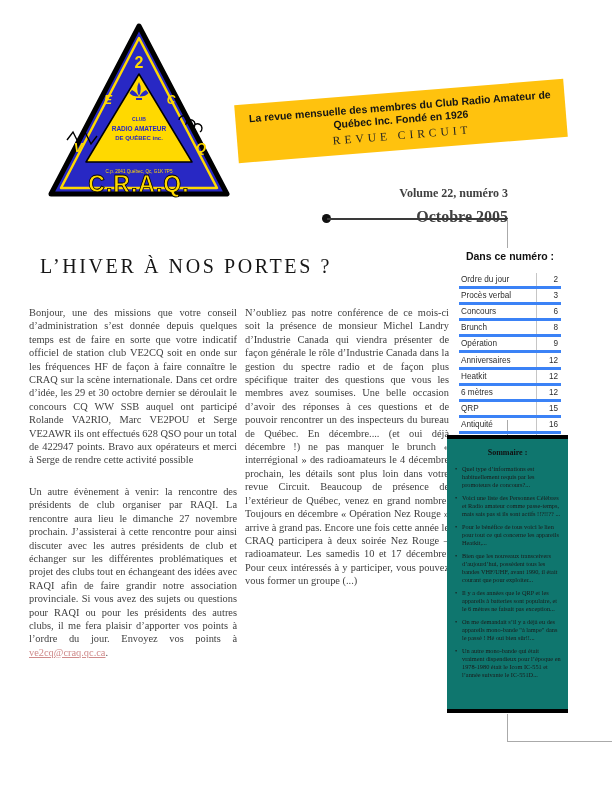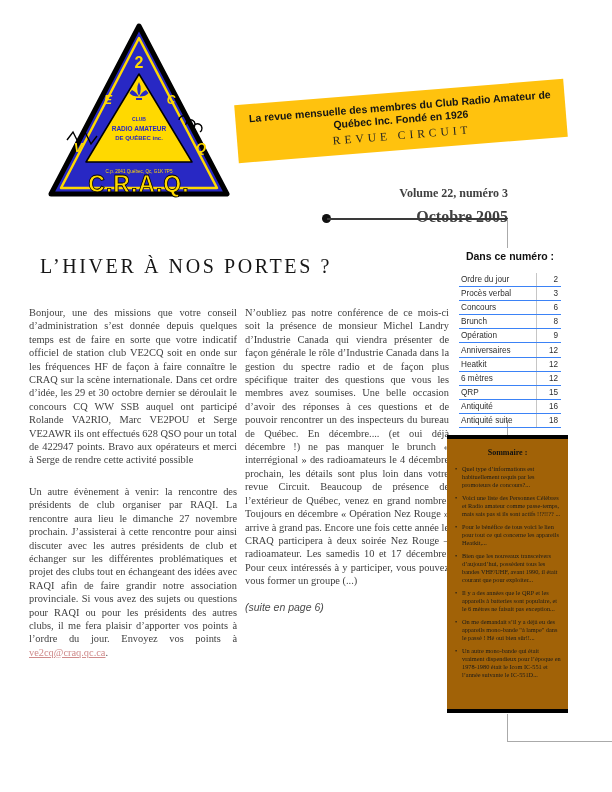--- a/index.html
+++ b/index.html
@@ -39,29 +39,29 @@
   .col1{left:29px;width:208px;}
   .col2{left:245px;width:204px;}
   .col p{margin:18px 0 13px 0;font-family:Liberation Serif, serif;}
   .email-link{color:#cf8a8a;text-decoration:underline;}
   .continuation{font-style:italic;color:#4a4a4a;font-size:10.5px;margin-top:2px;}
 
   
   .toc{position:absolute;left:459px;top:250px;width:102px;}
   .toc-title{text-align:center;font-weight:bold;font-size:10.5px;color:#101010;}
   .toc-rows{margin-top:11px;}
-  .toc-row{display:flex;align-items:center;height:13.1px;border-bottom:1px solid #3b82f6;}
+  .toc-row{display:flex;align-items:center;height:13.1px;border-bottom:3px solid #3b82f6;}
   .toc-label{flex:1;font-size:8.2px;color:#2e2e2e;padding-left:2px;}
   .toc-page{width:25px;text-align:right;font-size:8.2px;color:#2e2e2e;
             border-left:1px solid #c6c6c6;align-self:stretch;display:flex;
             align-items:center;justify-content:flex-end;padding-right:3px;box-sizing:border-box;}
 
   
   .sommaire{position:absolute;left:447px;top:435px;width:121px;height:278px;box-sizing:border-box;
-            background:#a16207;border-top:4px solid #000;border-bottom:4px solid #000;
+            background:#0f766e;border-top:4px solid #000;border-bottom:4px solid #000;
             padding:9px 7px 4px 7px;}
   .sommaire-title{text-align:center;font-family:"Liberation Serif",serif;font-weight:bold;
                   font-size:8px;color:#111;margin-bottom:8px;}
   .sommaire-bullet{position:relative;padding-left:8px;font-family:"Liberation Serif",serif;
                    font-size:6.3px;line-height:8px;color:#1a1a1a;margin-bottom:5px;}
   .sommaire-bullet::before{content:"•";position:absolute;left:1px;top:0;}
 </style>
 </head>
 <body>
 
@@ -105,21 +105,20 @@
 
   <h1 class="article-title">L’HIVER À NOS PORTES ?</h1>
 
   <div class="col col1">
     <p>Bonjour, une des missions que votre conseil d’administration s’est donnée depuis quelques temps est de faire en sorte que votre indicatif officiel de station club VE2CQ soit en onde sur les fréquences HF de façon à faire connaître le CRAQ sur la scène internationale. Dans cet ordre d’idée, les 29 et 30 octobre dernier se déroulait le concours CQ WW SSB auquel ont participé Rolande VA2RIO, Marc VE2POU et Serge VE2AWR ils ont effectués 628 QSO pour un total de 422947 points. Bravo aux opérateurs et merci à Serge de rendre cette activité possible</p>
     <p><span>Un autre évènement à venir: la rencontre des présidents de club organiser par RAQI. La rencontre aura lieu le dimanche 27 novembre prochain. J’assisterai à cette rencontre pour ainsi discuter avec les autres présidents de club et échanger sur les différentes problématiques et projet des clubs tout en échangeant des idées avec RAQI afin de faire grandir notre association provinciale. Si vous avez des sujets ou questions pour RAQI ou pour les présidents des autres clubs, il me fera plaisir d’apporter vos points à l’ordre du jour. Envoyez vos points à </span><a href="#" class="email-link">ve2cq@craq.qc.ca</a><span>.</span></p>
   </div>
 
   <div class="col col2">
     <p>N’oubliez pas notre conférence de ce mois-ci soit la présence de monsieur Michel Landry d’Industrie Canada qui viendra présenter de façon générale le rôle d’Industrie Canada dans la gestion du spectre radio et de façon plus spécifique traiter des questions que vous les membres avez soumises. Une belle occasion d’avoir des réponses à ces questions et de pouvoir rencontrer un des inspecteurs du bureau de Québec. En décembre.... (et oui déjà décembre !) ne pas manquer le brunch « interrégional » des radioamateurs le 4 décembre prochain, les détails sont plus loin dans votre revue Circuit. Beaucoup de présence de l’extérieur de Québec, venez en grand nombre. Toujours en décembre « Opération Nez Rouge » arrive à grand pas. Encore une fois cette année le CRAQ participera à deux soirée Nez Rouge – radioamateur. Les samedis 10 et 17 décembre. Pour ceux intéressés à y participer, vous pouvez vous former un groupe (...)</p>
-    <div class="continuation">(suite en page 6)</div>
   </div>
 
   <div class="toc">
     <div class="toc-title">Dans ce numéro :</div>
     <div class="toc-rows">
       <div class="toc-row">
           <span class="toc-label">Ordre du jour</span>
           <span class="toc-page">2</span>
         </div>
       <div class="toc-row">

